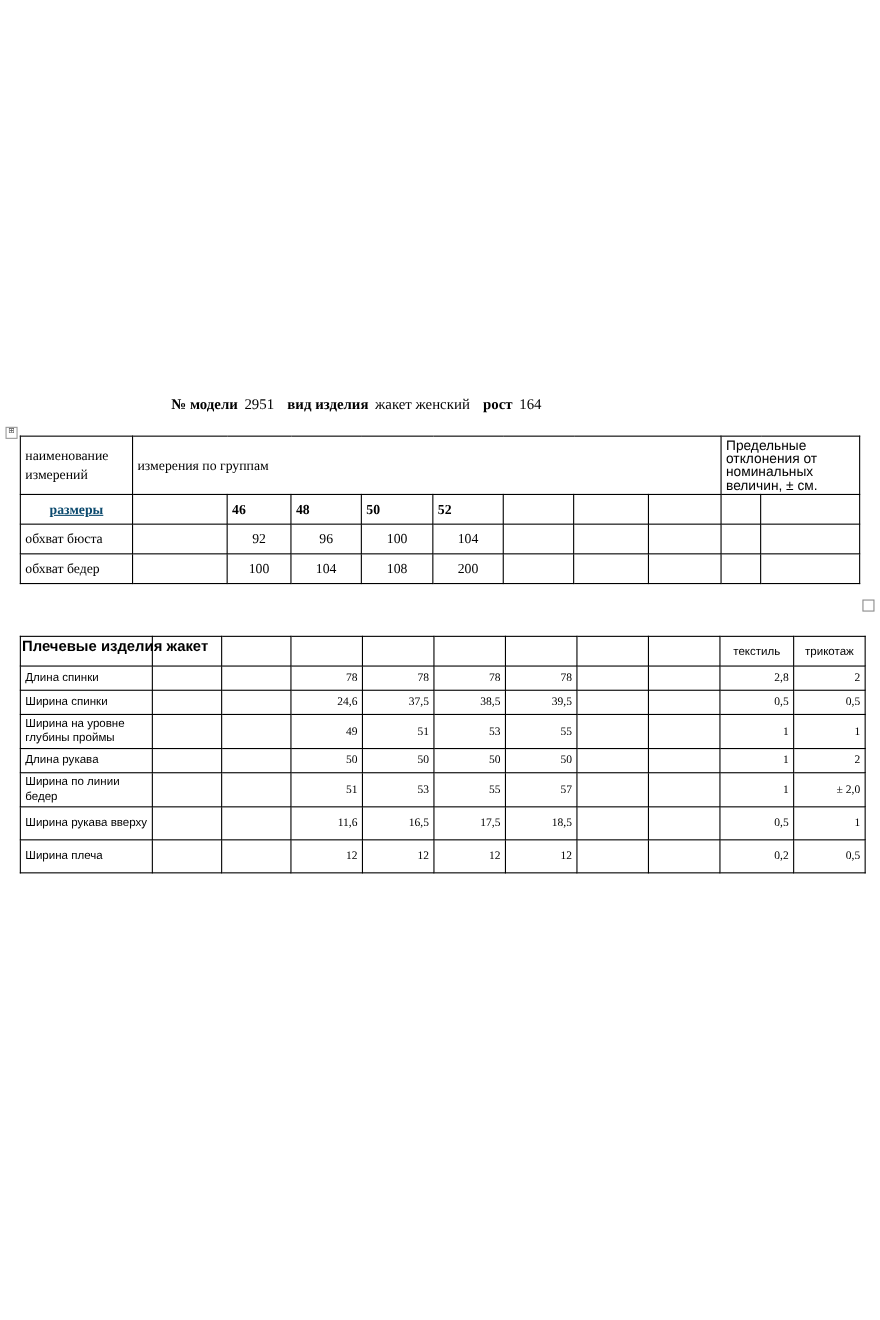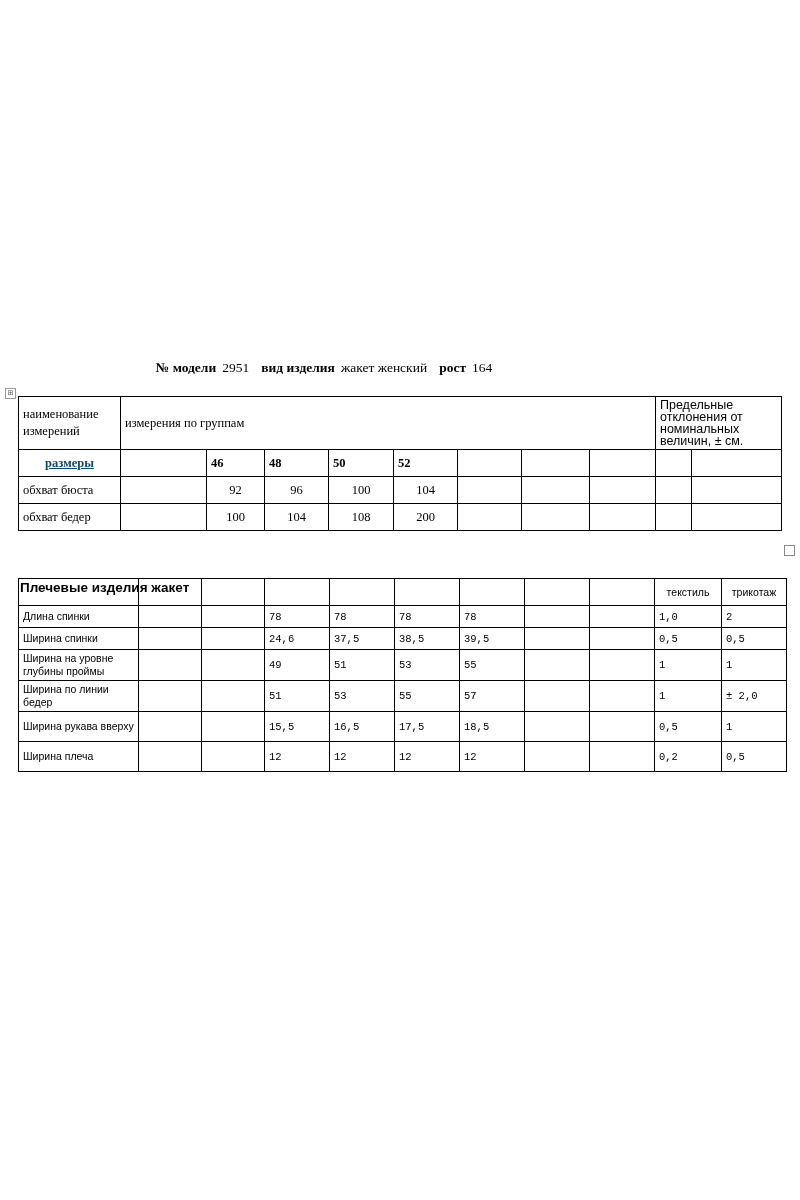--- a/index.html
+++ b/index.html
@@ -139,23 +139,23 @@
     font-size: 10.5px;
     height: 22px;
   }
   .t2-label {
     padding-left: 6px;
     font-size: 10.5px;
     line-height: 13px;
     margin-left: 24px;
   }
   .t2-val {
-    text-align: left;
+    text-align: right;
     font-size: 11px;
-    font-family: Liberation Mono, monospace;
+    font-family: Liberation Serif, serif;
   }
   .t2-blank { }
   .r-tall { height: 30px; }
   .r-norm { height: 22px; }
 </style>
 </head>
 <body>
 
 <div class="page">
 
@@ -266,21 +266,21 @@
     <tr class="r-norm">
       <td class="t2-label">Длина спинки</td>
       <td></td>
       <td></td>
       <td class="t2-val">78</td>
       <td class="t2-val">78</td>
       <td class="t2-val">78</td>
       <td class="t2-val">78</td>
       <td></td>
       <td></td>
-      <td class="t2-val">1,0</td>
+      <td class="t2-val">2,8</td>
       <td class="t2-val">2</td>
     </tr>
 
     <tr class="r-norm">
       <td class="t2-label">Ширина спинки</td>
       <td></td>
       <td></td>
       <td class="t2-val">24,6</td>
       <td class="t2-val">37,5</td>
       <td class="t2-val">38,5</td>
@@ -299,40 +299,53 @@
       <td class="t2-val">51</td>
       <td class="t2-val">53</td>
       <td class="t2-val">55</td>
       <td></td>
       <td></td>
       <td class="t2-val">1</td>
       <td class="t2-val">1</td>
     </tr>
 
 
+    <tr class="r-norm">
+      <td class="t2-label">Длина рукава</td>
+      <td></td>
+      <td></td>
+      <td class="t2-val">50</td>
+      <td class="t2-val">50</td>
+      <td class="t2-val">50</td>
+      <td class="t2-val">50</td>
+      <td></td>
+      <td></td>
+      <td class="t2-val">1</td>
+      <td class="t2-val">2</td>
+    </tr>
 
     <tr class="r-tall">
       <td class="t2-label">Ширина по линии бедер</td>
       <td></td>
       <td></td>
       <td class="t2-val">51</td>
       <td class="t2-val">53</td>
       <td class="t2-val">55</td>
       <td class="t2-val">57</td>
       <td></td>
       <td></td>
       <td class="t2-val">1</td>
       <td class="t2-val">± 2,0</td>
     </tr>
 
     <tr class="r-tall">
       <td class="t2-label">Ширина рукава вверху</td>
       <td></td>
       <td></td>
-      <td class="t2-val">15,5</td>
+      <td class="t2-val">11,6</td>
       <td class="t2-val">16,5</td>
       <td class="t2-val">17,5</td>
       <td class="t2-val">18,5</td>
       <td></td>
       <td></td>
       <td class="t2-val">0,5</td>
       <td class="t2-val">1</td>
     </tr>
 
     <tr class="r-tall">

